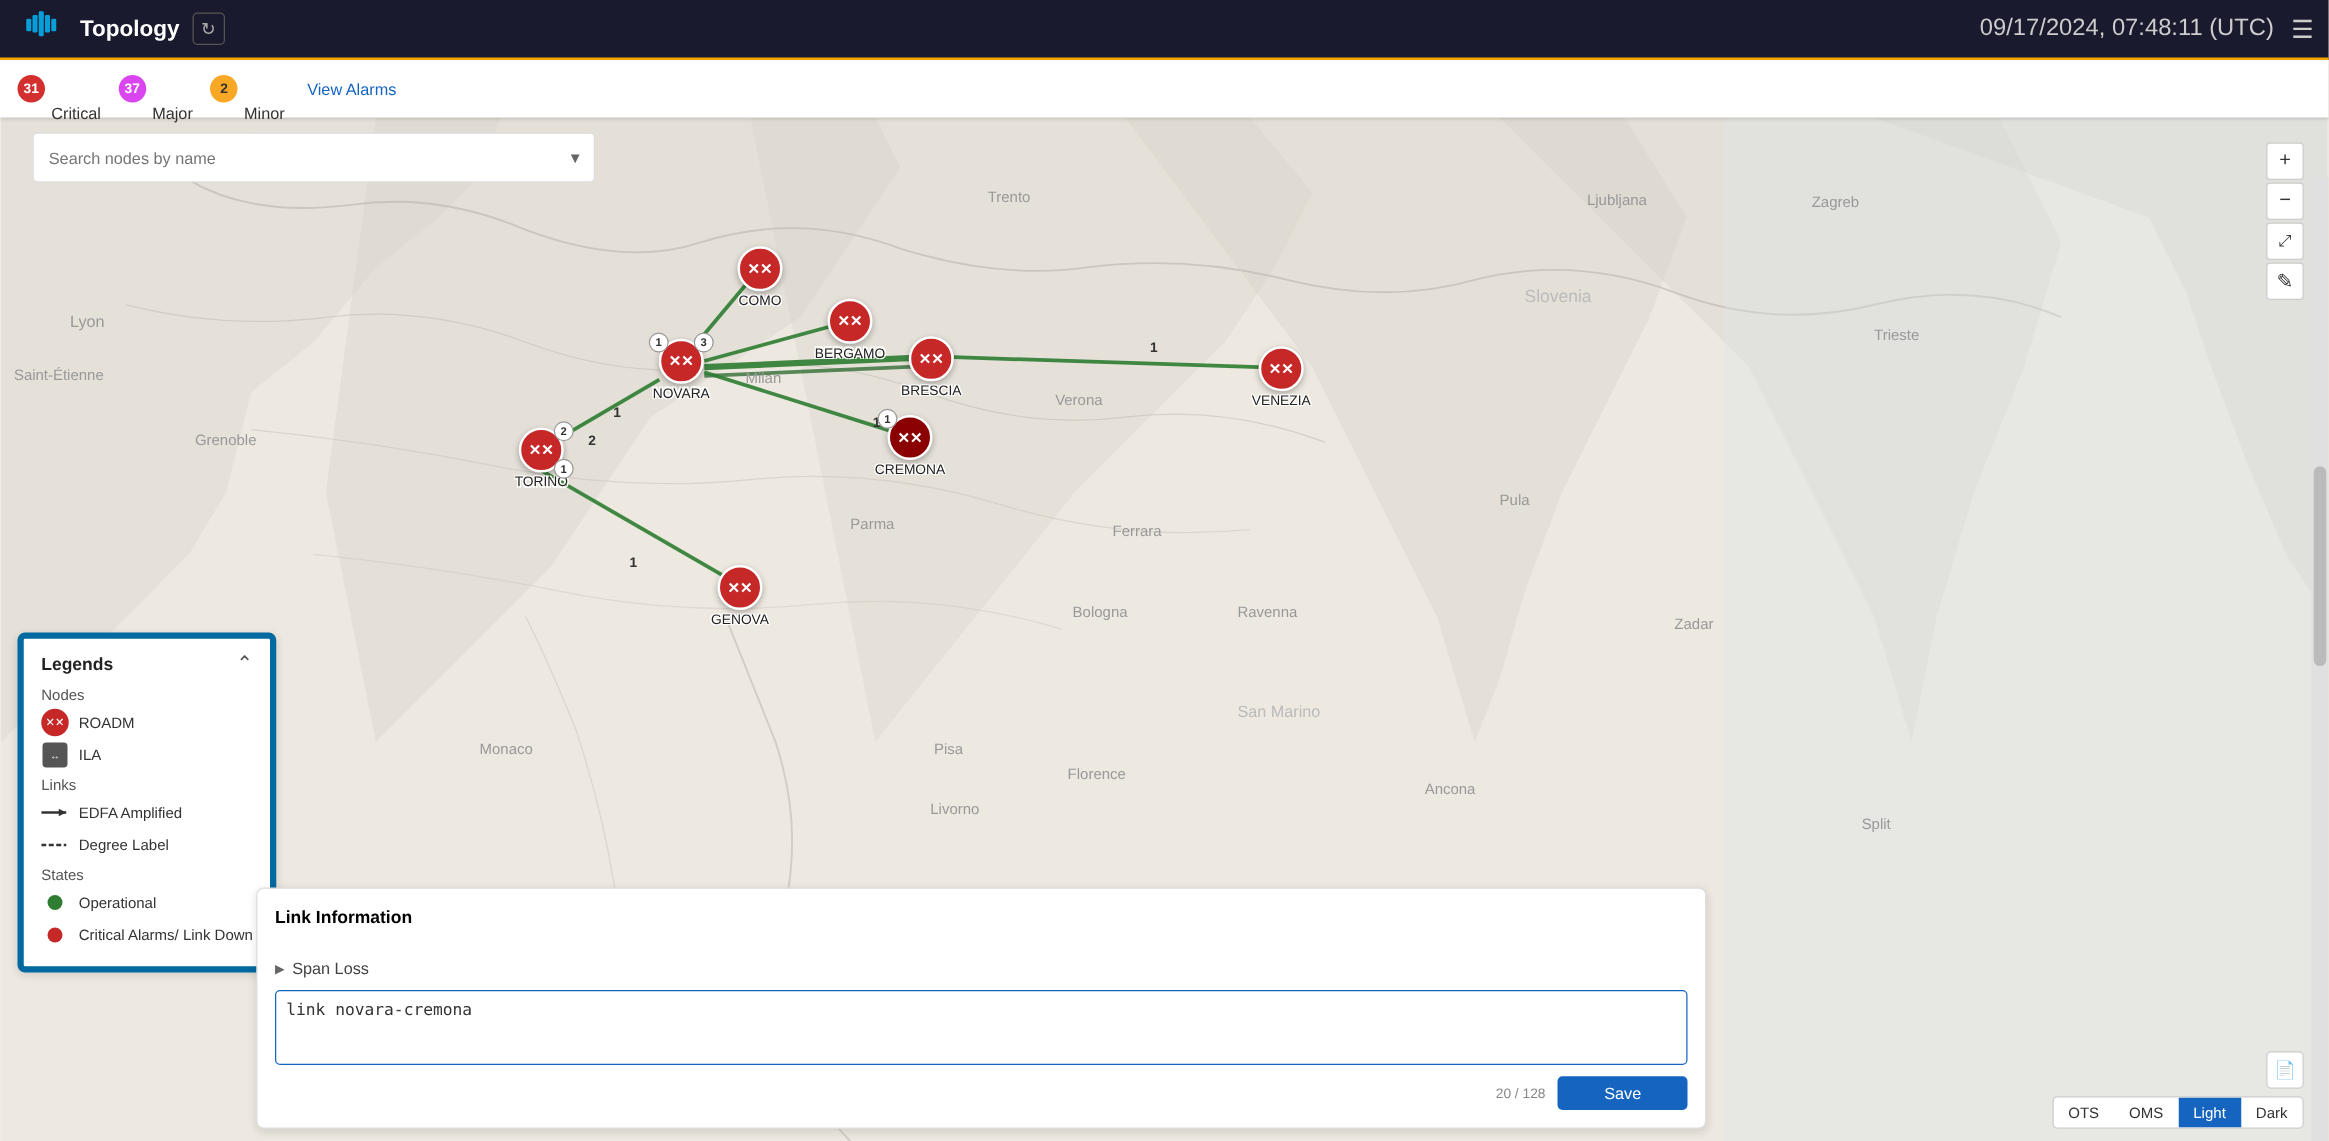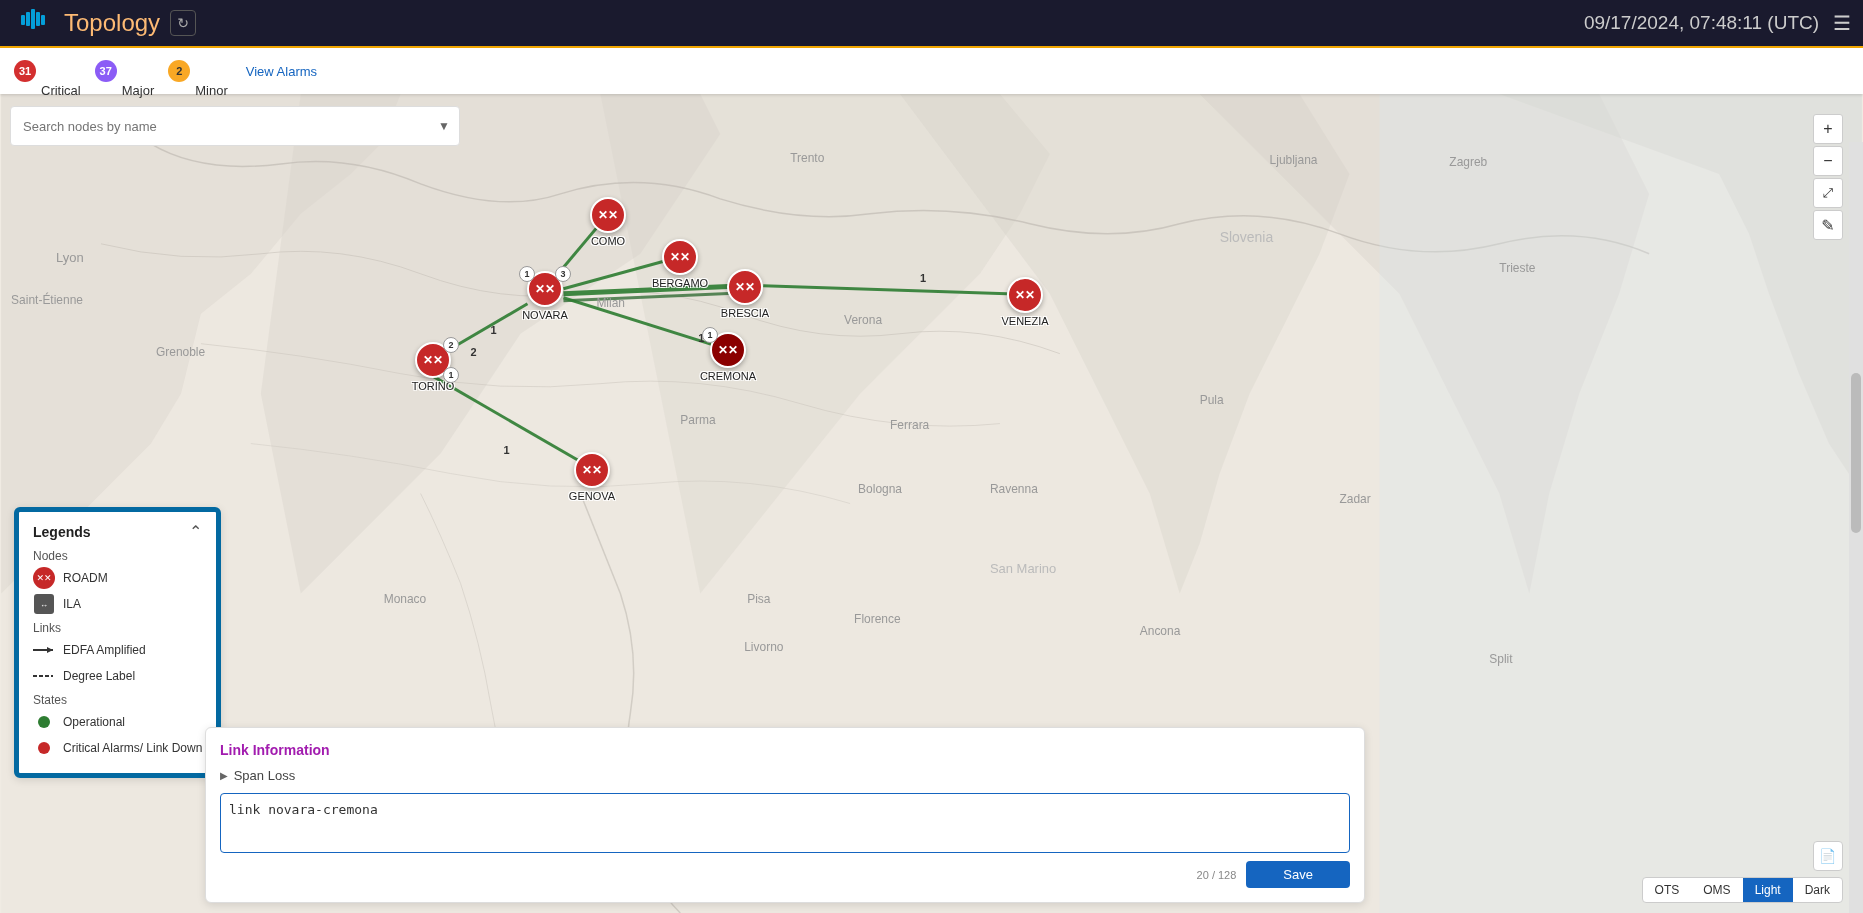--- a/index.html
+++ b/index.html
@@ -20,21 +20,21 @@
       z-index: 99; box-shadow: 0 1px 3px rgba(0,0,0,0.15); gap: 14px;
     }
     .alarm-badge {
       display: flex; align-items: center; gap: 5px; font-size: 13px; font-weight: 500;
     }
     .badge-count {
       border-radius: 50%; width: 22px; height: 22px; display: flex; align-items: center; justify-content: center;
       font-size: 11px; font-weight: bold; color: #fff;
     }
     .badge-critical { background: #d32f2f; }
-    .badge-major { background: #8b5cf6; }
+    .badge-major { background: #d946ef; }
     .badge-minor { background: #f9a825; color: #333; }
     .alarm-label { color: #333; margin-top: 39px; }
     .view-alarms-link { color: #1565c0; font-size: 13px; cursor: pointer; text-decoration: none; font-weight: 500; margin-left: 4px; }
 
     
     #search-container {
       position: absolute; top: 106px; left: 10px; z-index: 98;
       width: 450px;
     }
     #search-input {
@@ -81,21 +81,21 @@
     .state-dot { width: 12px; height: 12px; border-radius: 50%; }
     .dot-green { background: #2e7d32; }
     .dot-red { background: #c62828; }
 
     
     #link-info {
       position: absolute; left: 205px; bottom: 10px; z-index: 20;
       background: #fff; border: 1px solid #ddd; border-radius: 6px;
       padding: 14px; width: 1160px; box-shadow: 0 2px 8px rgba(0,0,0,0.12);
     }
-    .link-info-title { font-size: 14px; font-weight: 600; color: #a21caf; margin-bottom: 10px; }
+    .link-info-title { font-size: 14px; font-weight: 600; color: #000000; margin-bottom: 26px; }
     .span-loss-row {
       display: flex; align-items: center; gap: 6px; font-size: 13px; color: #444; margin-bottom: 10px; cursor: pointer;
     }
     .description-label { font-size: 12px; color: #555; margin-bottom: 6px; }
     .desc-textarea {
       width: 100%; height: 60px; border: 1px solid #1565c0; border-radius: 4px;
       padding: 8px; font-size: 13px; resize: none; outline: none; color: #333;
       background: #fff;
     }
     .desc-footer {
@@ -163,21 +163,21 @@
   <div style="margin-right:10px;">
     <svg width="42" height="28" viewBox="0 0 42 28">
       <rect x="19" y="2" width="4" height="6" rx="1" fill="#049fd9"></rect>
       <rect x="9" y="8" width="4" height="10" rx="1" fill="#049fd9"></rect>
       <rect x="14" y="5" width="4" height="14" rx="1" fill="#049fd9"></rect>
       <rect x="19" y="4" width="4" height="18" rx="1" fill="#049fd9"></rect>
       <rect x="24" y="5" width="4" height="14" rx="1" fill="#049fd9"></rect>
       <rect x="29" y="8" width="4" height="10" rx="1" fill="#049fd9"></rect>
     </svg>
   </div>
-  <span style="color:#fdba74;font-size:24px;font-weight:400;margin-right:10px;">Topology</span>
+  <span style="color:#ffffff;font-size:18px;font-weight:700;margin-right:10px;">Topology</span>
   <button style="background:none;border:1px solid #555;color:#aaa;cursor:pointer;font-size:14px;width:26px;height:26px;border-radius:4px;display:flex;align-items:center;justify-content:center;">↻</button>
   <div class="spacer"></div>
   <span style="color:#ccc;font-size:19px;">09/17/2024, 07:48:11 (UTC)</span>
   <button style="background:none;border:none;color:#ccc;cursor:pointer;font-size:20px;margin-left:14px;">☰</button>
 </div>
 
 <div id="toolbar" style="position:absolute;top:48px;left:0;right:0;height:46px;background:#fff;display:flex;align-items:center;padding:0 14px;z-index:99;box-shadow:0 1px 3px rgba(0,0,0,0.15);gap:14px;">
   <div class="alarm-badge">
     <span class="badge-count badge-critical">31</span>
     <span class="alarm-label">Critical</span>
@@ -186,21 +186,21 @@
     <span class="badge-count badge-major">37</span>
     <span class="alarm-label">Major</span>
   </div>
   <div class="alarm-badge">
     <span class="badge-count badge-minor">2</span>
     <span class="alarm-label">Minor</span>
   </div>
   <a class="view-alarms-link">View Alarms</a>
 </div>
 
-<div id="search-container" style="position:absolute;top:106px;left:10px;z-index:98;width:450px;">
+<div id="search-container" style="position:absolute;top:106px;left:26px;z-index:98;width:450px;">
   <div style="position:relative;">
     <input type="text" id="search-input" style="width: 100%; height: 40px; border: 1px solid rgb(221, 221, 221); border-radius: 4px; padding: 0px 32px 0px 12px; font-size: 13px; background: rgb(255, 255, 255); outline: none;" placeholder="Search nodes by name">
     <span style="position:absolute;right:10px;top:50%;transform:translateY(-50%);color:#666;font-size:12px;">▼</span>
   </div>
 </div>
 
 <div id="map">
 
   <svg id="map-svg" xmlns="http://www.w3.org/2000/svg" width="1863" height="820" viewBox="0 0 1863 820">
     <rect width="1863" height="820" fill="#ede8e0"></rect>

